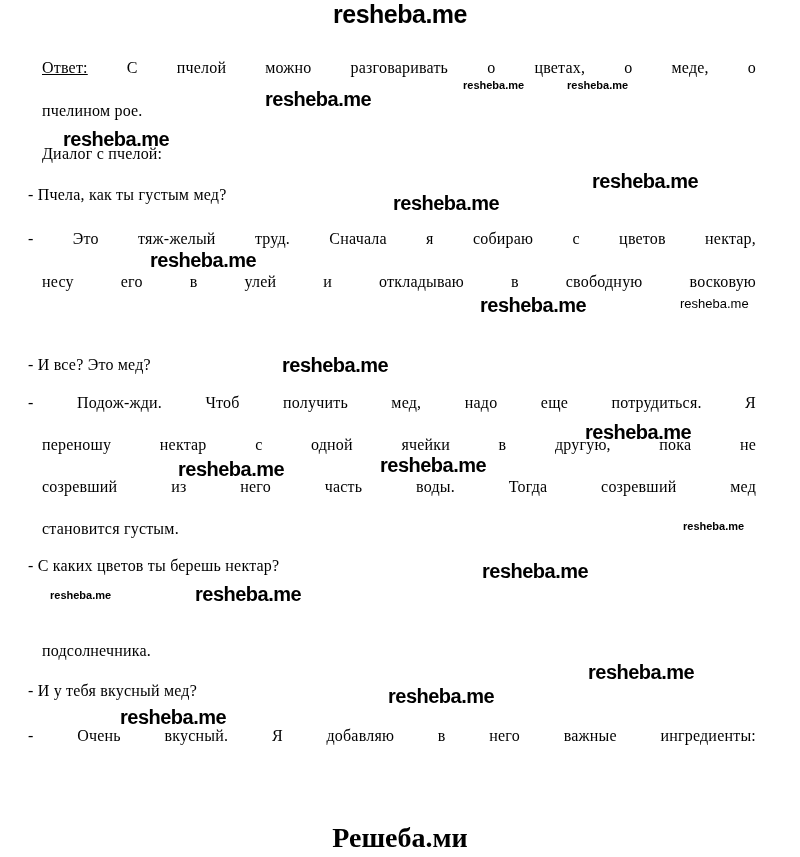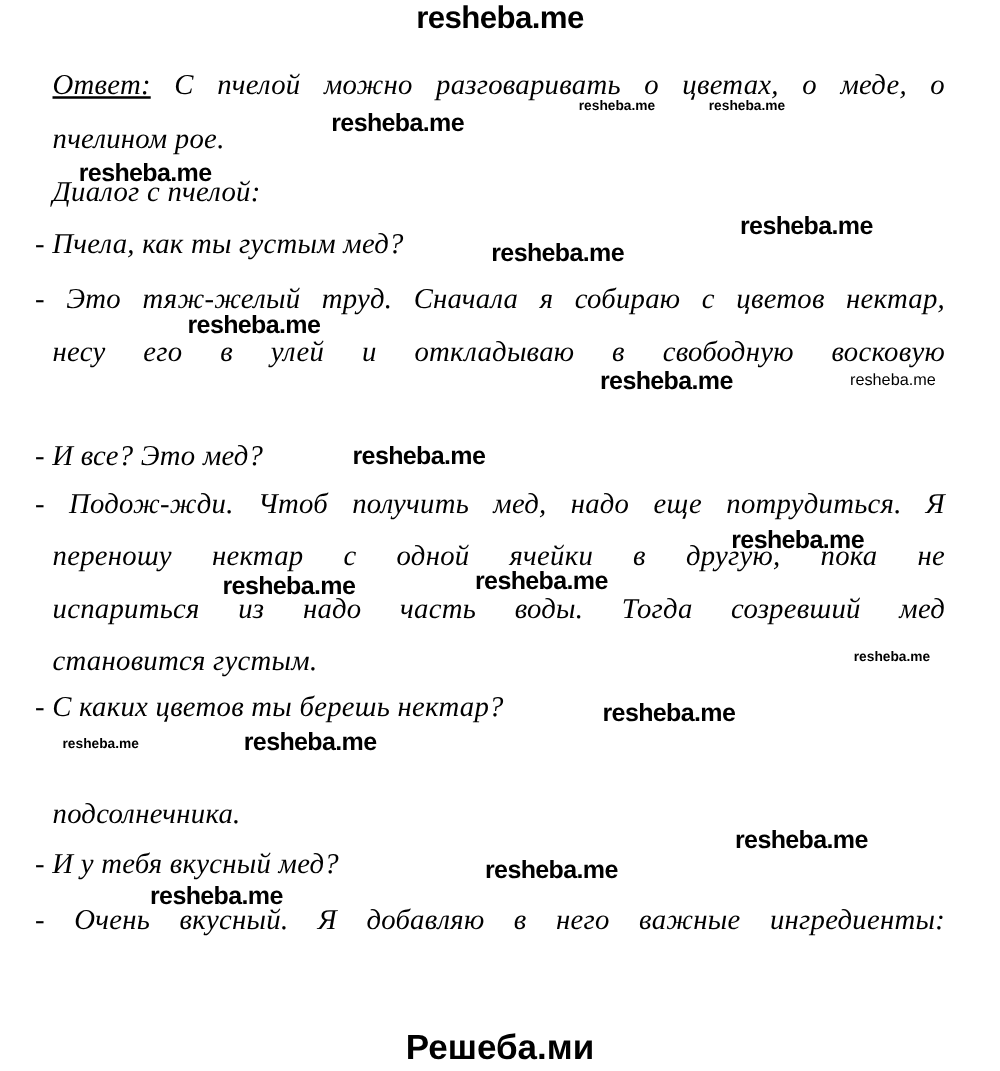--- a/index.html
+++ b/index.html
@@ -16,32 +16,31 @@
   
   .brand-top {
     position: absolute; top: 0; left: 0; width: 800px;
     text-align: center;
     font-family: "Liberation Sans", "DejaVu Sans", sans-serif;
     font-weight: bold; font-size: 25px; letter-spacing: -0.5px;
   }
   .brand-bottom {
     position: absolute; top: 822px; left: 0; width: 800px;
     text-align: center;
-    font-family: Liberation Sans, sans-serif;
+    font-family: Liberation Serif, serif;
     font-weight: bold; font-size: 28px;
   }
 
   
   .line {
     position: absolute;
-    font-size: 23px;
+    font-size: 16px;
     line-height: 27px;
     letter-spacing: 0.2px;
     white-space: normal;
-    font-style: italic;
   }
   .l42 { left: 42px; width: 714px; }
   .l28 { left: 28px; width: 728px; }
   .just { text-align: justify; text-align-last: justify; }
   .ul { text-decoration: underline; }
 
   
   .wm {
     position: absolute;
     font-family: "Liberation Sans", "DejaVu Sans", sans-serif;
@@ -66,21 +65,21 @@
 
   <div class="line l28" style="top:181px">- Пчела, как ты густым мед?</div>
 
   <div class="line l28 just" style="top:225px">- Это тяж-желый труд. Сначала я собираю с цветов нектар,</div>
   <div class="line l42 just" style="top:268px">несу его в улей и откладываю в свободную восковую</div>
 
   <div class="line l28" style="top:351px">- И все? Это мед?</div>
 
   <div class="line l42 just" style="top:431px">переношу нектар с одной ячейки в другую, пока не</div>
   <div class="line l28 just" style="top:389px">- Подож-жди. Чтоб получить мед, надо еще потрудиться. Я</div>
-  <div class="line l42 just" style="top:473px">испариться из надо часть воды. Тогда созревший мед</div>
+  <div class="line l42 just" style="top:473px">созревший из него часть воды. Тогда созревший мед</div>
   <div class="line l42" style="top:515px">становится густым.</div>
 
   <div class="line l28" style="top:552px">- С каких цветов ты берешь нектар?</div>
 
   <div class="line l42" style="top:637px">подсолнечника.</div>
 
   <div class="line l28" style="top:677px">- И у тебя вкусный мед?</div>
 
   <div class="line l28 just" style="top:722px">- Очень вкусный. Я добавляю в него важные ингредиенты:</div>
 

